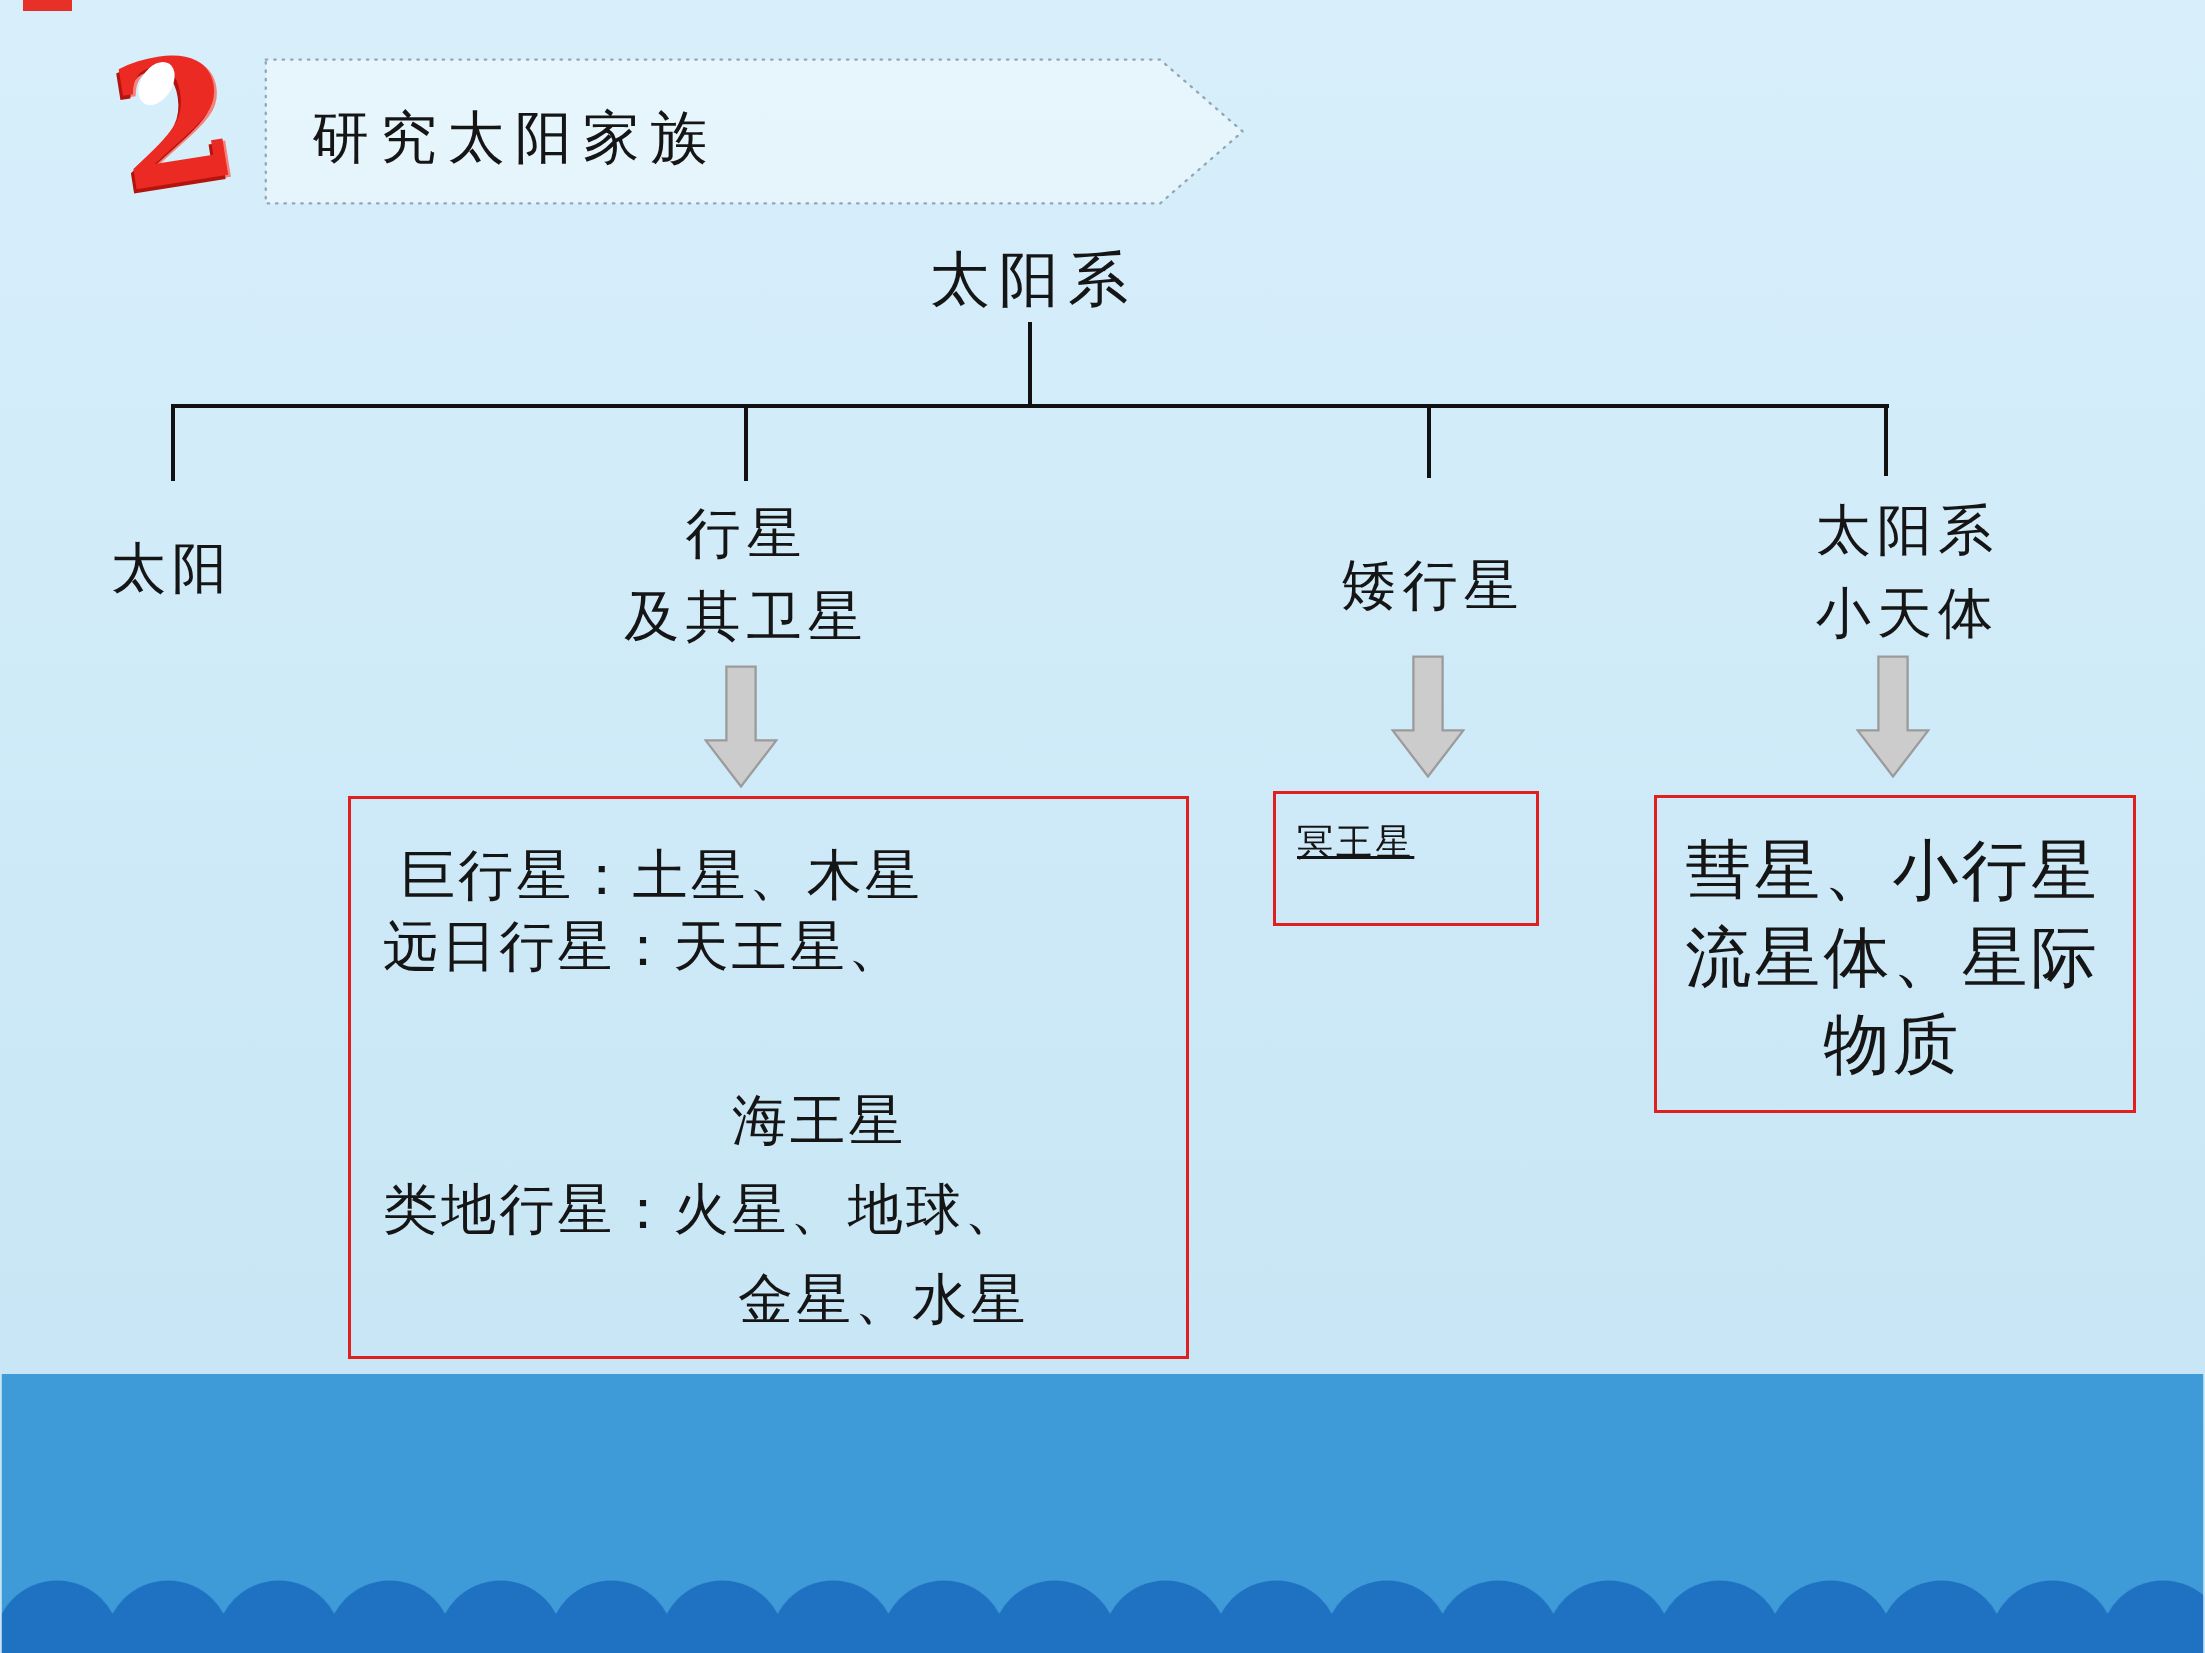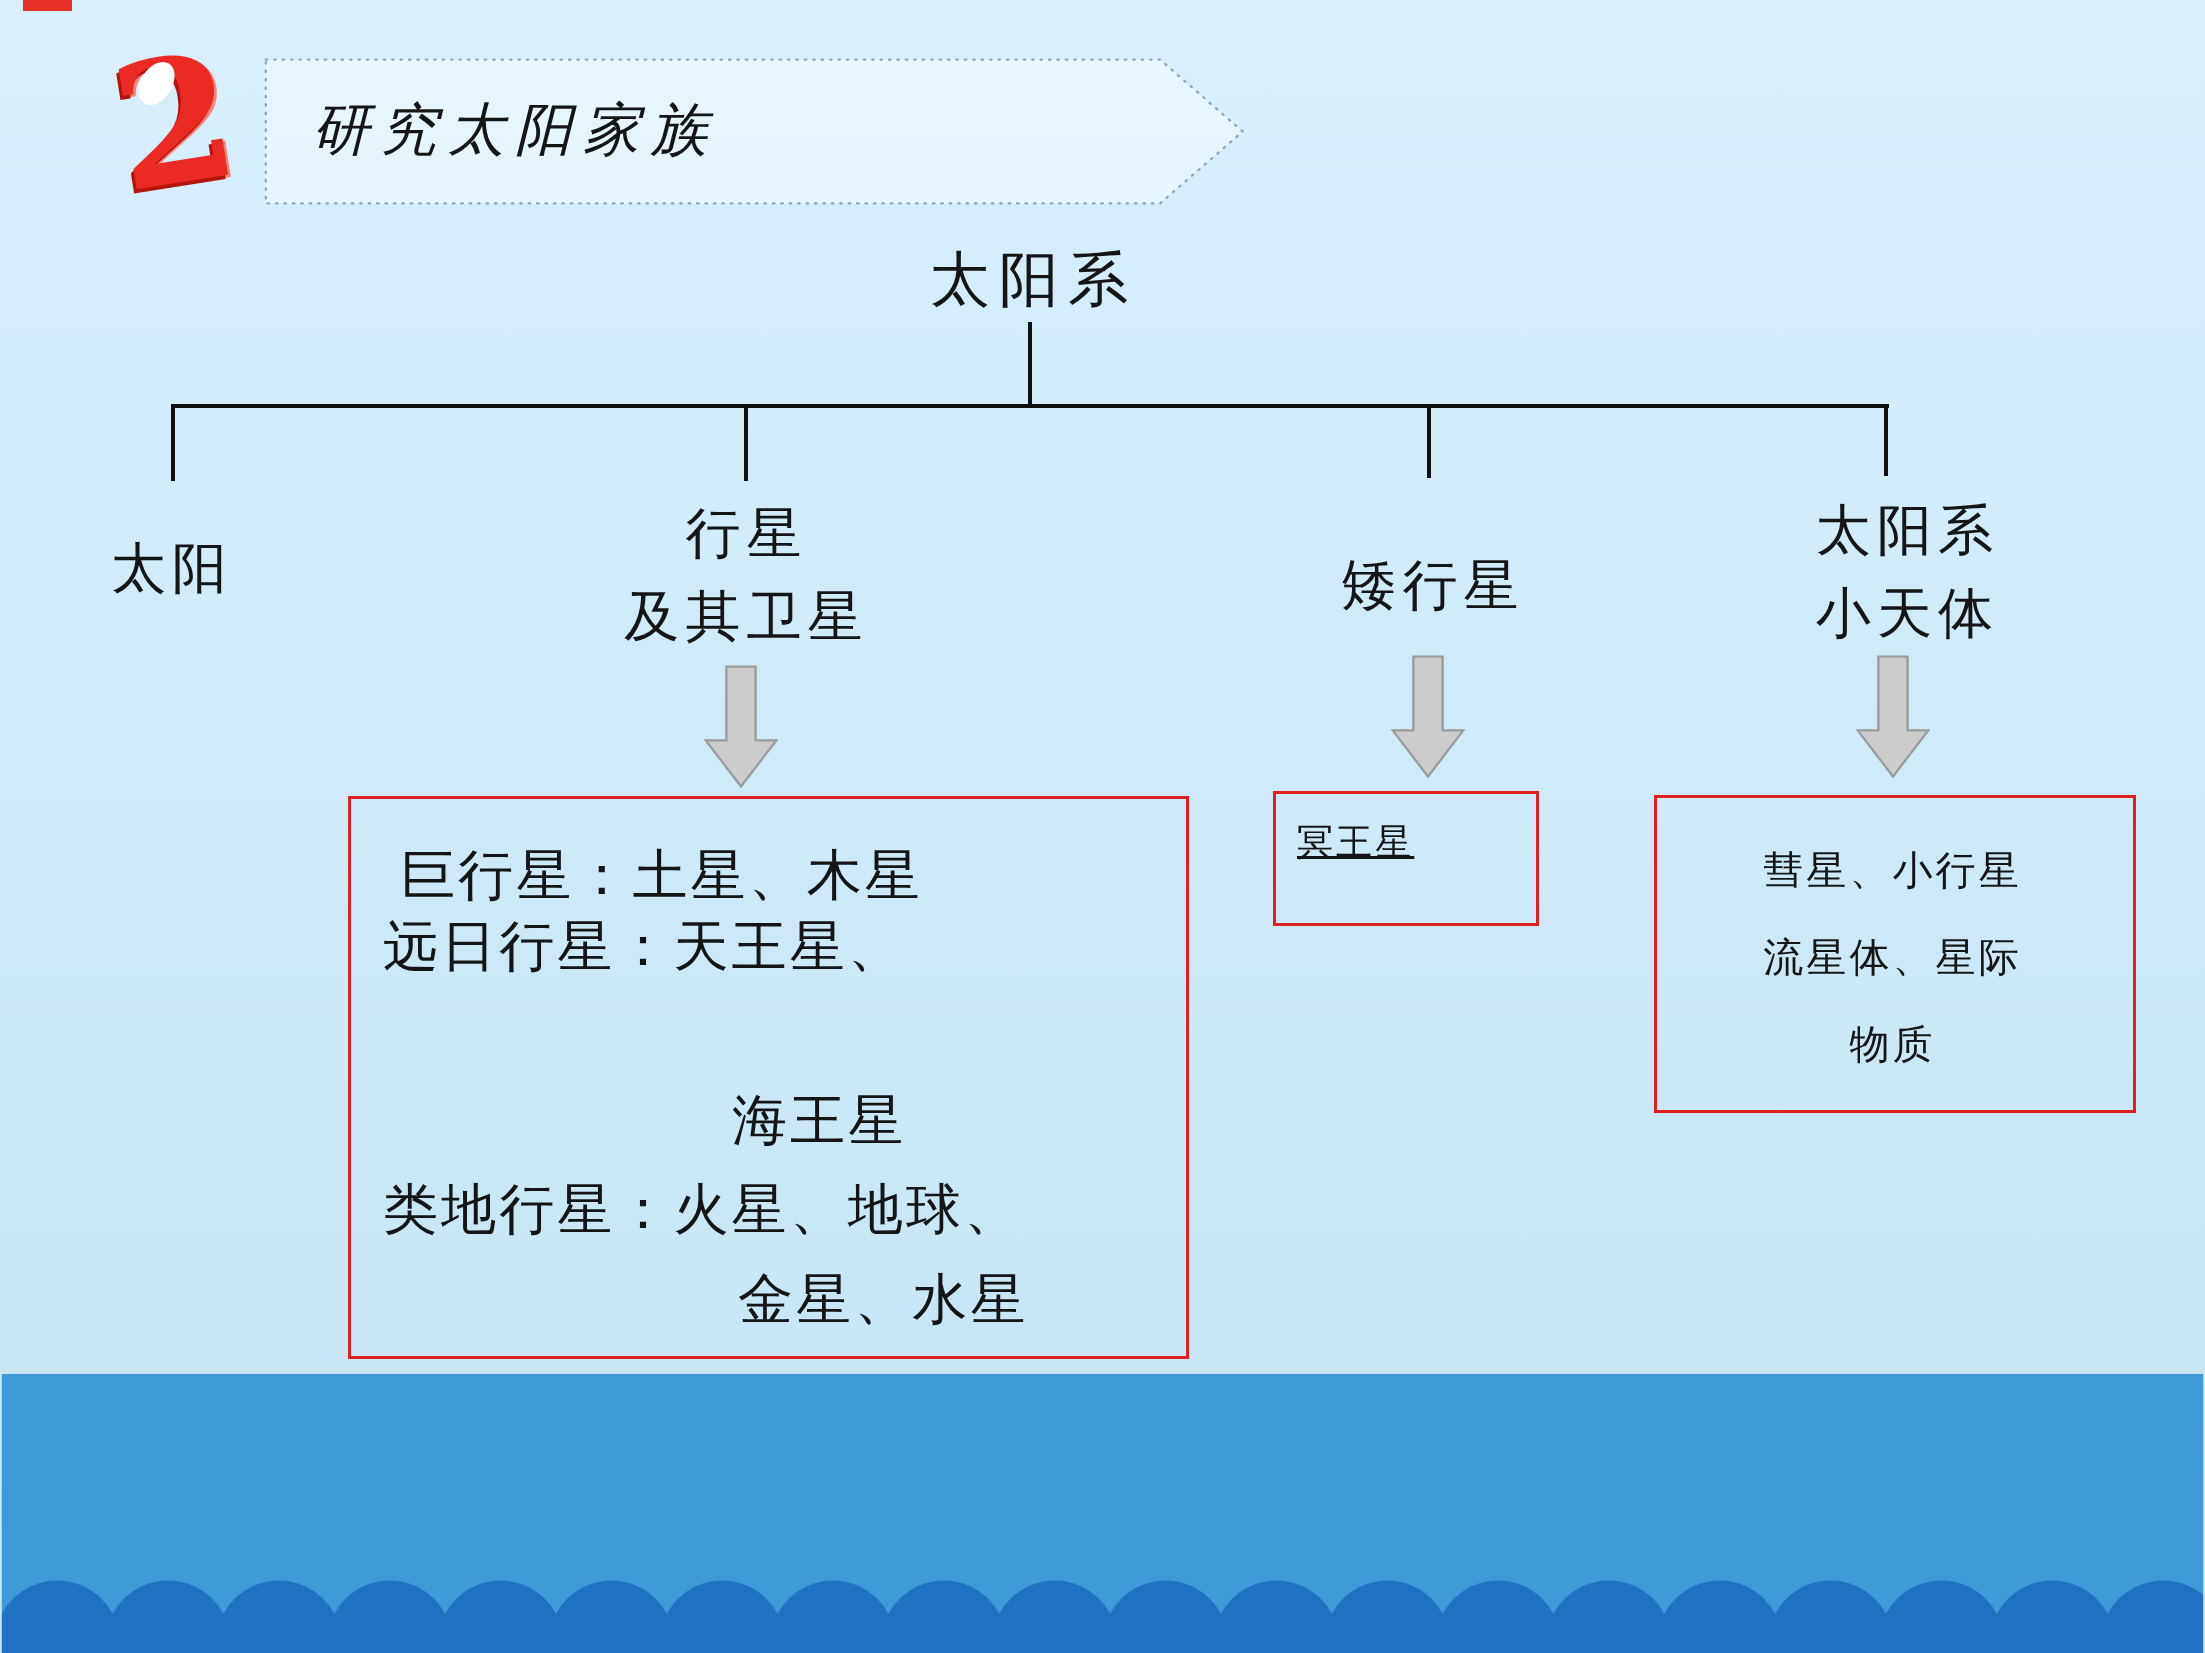--- a/index.html
+++ b/index.html
@@ -23,21 +23,21 @@
     text-shadow: -3.1px 3.8px 0 #b3140e, 2.3px 2.3px 0 #f4837e;
     font-family: "DejaVu Serif", serif;
   }
   .numeral .shine {
     position: absolute; left: 26px; top: 20px; width: 31px; height: 47px;
     background: #ffffff; border-radius: 50%; transform: rotate(32deg);
   }
 
   
   .banner { left: 264px; top: 58px; width: 982px; height: 147px; }
-  .banner-label { left: 312px; top: 92px; font-size: 57px; letter-spacing: 10.7px; font-style: italic; }
+  .banner-label { left: 312px; top: 100px; font-size: 57px; letter-spacing: 10.7px; }
 
   
   .root-title { left: 888px; top: 240px; width: 291px; text-align: center;
                 font-size: 60px; letter-spacing: 9.2px; }
 
   
   .line { background: #111111; }
   .v-root  { left: 1028px; top: 322px; width: 3.8px;  height: 86px; }
   .h-main  { left: 171px;  top: 404px; width: 1718px; height: 3.8px; }
   .stub-1  { left: 171px;  top: 404px; width: 3.8px; height: 77px; }
@@ -67,21 +67,21 @@
   .box-line { font-size: 55px; letter-spacing: 3.1px; }
   .b1-l1 { left: 389px; top: 839px; margin-left: 11px; }
   .b1-l2 { left: 383px; top: 910px; }
   .b1-l3 { left: 732px; top: 1060px; margin-top: 24px; }
   .b1-l4 { left: 383px; top: 1173px; text-align: center; }
   .b1-l5 { left: 738px; top: 1263px; }
 
   .b2-l1 { left: 1297px; top: 818px; font-size: 36px; text-decoration: underline; }
 
   .b3-lines { left: 1663px; top: 827px; width: 459px; text-align: center;
-              font-size: 40px; letter-spacing: 3.1px; line-height: 87px; }
+              font-size: 66px; letter-spacing: 3.1px; line-height: 87px; }
 
   
   .wave-band { left: 0; top: 1374px; width: 2205px; height: 279px; }
 </style>
 </head>
 <body>
 
 <div class="stage">
 
   <div class="abs red-sliver"></div>

